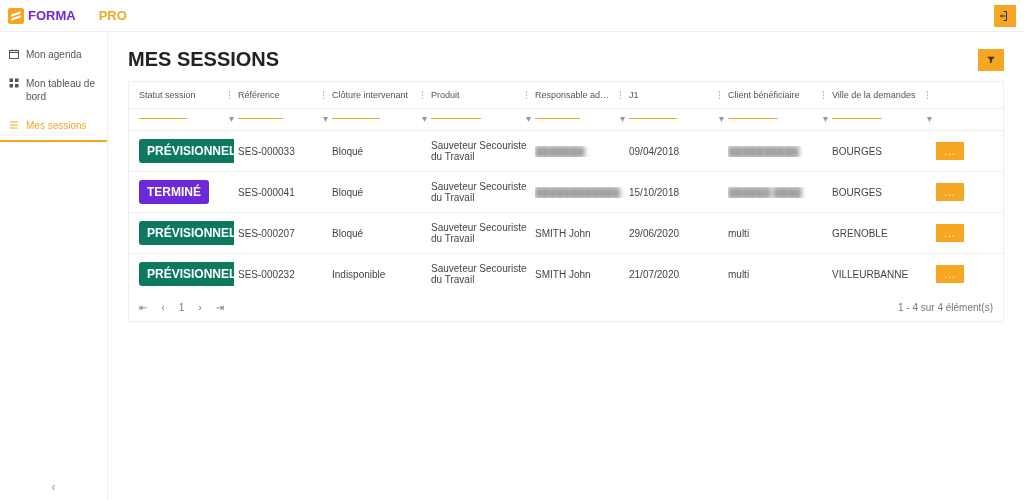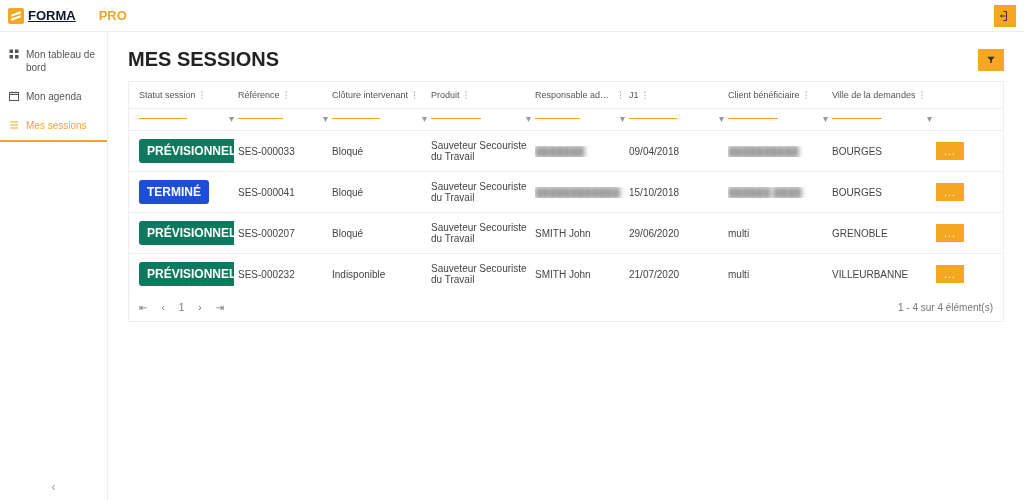--- a/index.html
+++ b/index.html
@@ -2,52 +2,52 @@
 <html><head>
 <meta charset="utf-8">
 <style>
 * { box-sizing: border-box; margin: 0; padding: 0; }
 body { font-family: Arial, sans-serif; font-size: 12px; color: #333; background: #fff; width: 1024px; height: 500px; overflow: hidden; }
 .topbar { height: 32px; display: flex; justify-content: space-between; align-items: center; padding: 0 8px; border-bottom: 1px solid #eee; }
 .logo { display: flex; align-items: center; font-weight: bold; font-size: 13px; }
 .logo-icon { width: 16px; height: 16px; background: #f5a623; border-radius: 2px; margin-right: 4px; position: relative; }
 .logo-icon:before { content: ""; position: absolute; width: 10px; height: 2px; background: #fff; top: 5px; left: 3px; transform: rotate(-20deg); }
 .logo-icon:after { content: ""; position: absolute; width: 10px; height: 2px; background: #fff; top: 9px; left: 3px; transform: rotate(-20deg); }
-.logo-dark { color: #0f172a; text-decoration: underline; }
+.logo-dark { color: #6d28d9; }
 .logo-accent { color: #f5a623; padding-left: 23px; }
 .exit-btn { width: 22px; height: 22px; background: #f5a623; display: flex; align-items: center; justify-content: center; cursor: pointer; }
 .exit-btn svg { width: 12px; height: 12px; }
 .container { display: flex; height: calc(100% - 32px); }
 .sidebar { width: 108px; border-right: 1px solid #eee; padding-top: 8px; position: relative; }
 .nav-item { display: flex; align-items: flex-start; padding: 8px 8px; font-size: 10px; color: #555; cursor: pointer; }
 .nav-item.active { color: #f5a623; border-bottom: 2px solid #f5a623; }
 .nav-icon { width: 12px; height: 12px; margin-right: 6px; flex-shrink: 0; display: inline-flex; align-items: center; justify-content: center; }
 .nav-label { line-height: 1.3; }
 .collapse { position: absolute; bottom: 6px; left: 50%; transform: translateX(-50%); color: #999; font-size: 12px; cursor: pointer; }
 .main { flex: 1; padding: 16px 20px; overflow: auto; }
 .title-row { display: flex; justify-content: space-between; align-items: center; margin-bottom: 10px; }
 .title { font-size: 20px; font-weight: bold; color: #222; }
 .filter-btn { width: 26px; height: 22px; background: #f5a623; display: flex; align-items: center; justify-content: center; cursor: pointer; }
 .filter-btn svg { width: 10px; height: 10px; }
 .table { border: 1px solid #eee; }
 .header-row, .filter-row, .data-row { display: grid; grid-template-columns: 95px 90px 95px 100px 90px 95px 100px 100px 48px; align-items: center; padding: 8px 10px; gap: 4px; }
 .header-row { font-size: 9px; color: #555; border-bottom: 1px solid #eee; }
-.header-cell { display: flex; justify-content: flex-start; align-items: center; white-space: nowrap; overflow: hidden; text-overflow: ellipsis; }
+.header-cell { display: flex; justify-content: space-between; align-items: center; white-space: nowrap; overflow: hidden; text-overflow: ellipsis; }
 .header-label { overflow: hidden; text-overflow: ellipsis; }
 .dots { color: #888; flex-shrink: 0; margin-left: 2px; cursor: pointer; }
 .filter-row { border-bottom: 1px solid #eee; padding-bottom: 6px; padding-top: 4px; }
 .filter-cell { display: flex; align-items: center; justify-content: space-between; }
 .filter-line { width: 50%; height: 1px; background: #f5a623; }
 .funnel { color: #999; font-size: 10px; }
 .data-row { border-bottom: 1px solid #f0f0f0; font-size: 10px; color: #444; }
 .data-row:last-child { border-bottom: none; }
 .cell { overflow: hidden; }
 .badge { display: inline-block; padding: 5px 8px; border-radius: 3px; color: #fff; font-size: 12px; font-weight: bold; }
 .badge.prev { background: #0d7a5f; }
-.badge.term { background: #1d4ed8; }
+.badge.term { background: #6d28d9; }
 .blur { color: transparent; text-shadow: 0 0 5px rgba(0,0,0,0.4); }
 .action-btn { width: 28px; height: 18px; background: #f5a623; display: flex; align-items: center; justify-content: center; color: #fff; font-size: 10px; cursor: pointer; letter-spacing: 1px; }
 .pager-row { display: flex; justify-content: space-between; align-items: center; padding: 8px 10px; font-size: 10px; color: #777; }
 .pager { display: flex; gap: 14px; align-items: center; }
 .pager span { cursor: pointer; }
 </style>
 </head>
 <body>
 
 <div class="topbar">
@@ -61,37 +61,37 @@
         <path d="M9 3h6v18H9M3 12h10M6 9l-3 3 3 3"></path>
       </svg>
   </div>
 </div>
 
 <div class="container">
   <div class="sidebar">
     <div id="nav-list">
         <div class="nav-item">
           <span class="nav-icon">
+            <svg width="12" height="12" viewBox="0 0 24 24" fill="none" stroke="currentColor" stroke-width="2">
+              <rect x="3" y="5" width="18" height="16"></rect>
+              <path d="M3 9h18M8 3v4M16 3v4"></path>
+            </svg>
+          </span>
+          <span class="nav-label">Mon agenda</span>
+        </div>
+        <div class="nav-item">
+          <span class="nav-icon">
             <svg width="12" height="12" viewBox="0 0 24 24" fill="currentColor">
               <rect x="3" y="3" width="7" height="7"></rect>
               <rect x="14" y="3" width="7" height="7"></rect>
               <rect x="3" y="14" width="7" height="7"></rect>
               <rect x="14" y="14" width="7" height="7"></rect>
             </svg>
           </span>
           <span class="nav-label">Mon tableau de bord</span>
-        </div>
-        <div class="nav-item">
-          <span class="nav-icon">
-            <svg width="12" height="12" viewBox="0 0 24 24" fill="none" stroke="currentColor" stroke-width="2">
-              <rect x="3" y="5" width="18" height="16"></rect>
-              <path d="M3 9h18M8 3v4M16 3v4"></path>
-            </svg>
-          </span>
-          <span class="nav-label">Mon agenda</span>
         </div>
         <div class="nav-item active">
           <span class="nav-icon">
             <svg width="12" height="12" viewBox="0 0 24 24" fill="none" stroke="currentColor" stroke-width="2">
               <path d="M4 6h16M4 12h16M4 18h16"></path>
             </svg>
           </span>
           <span class="nav-label">Mes sessions</span>
         </div>
       </div>

